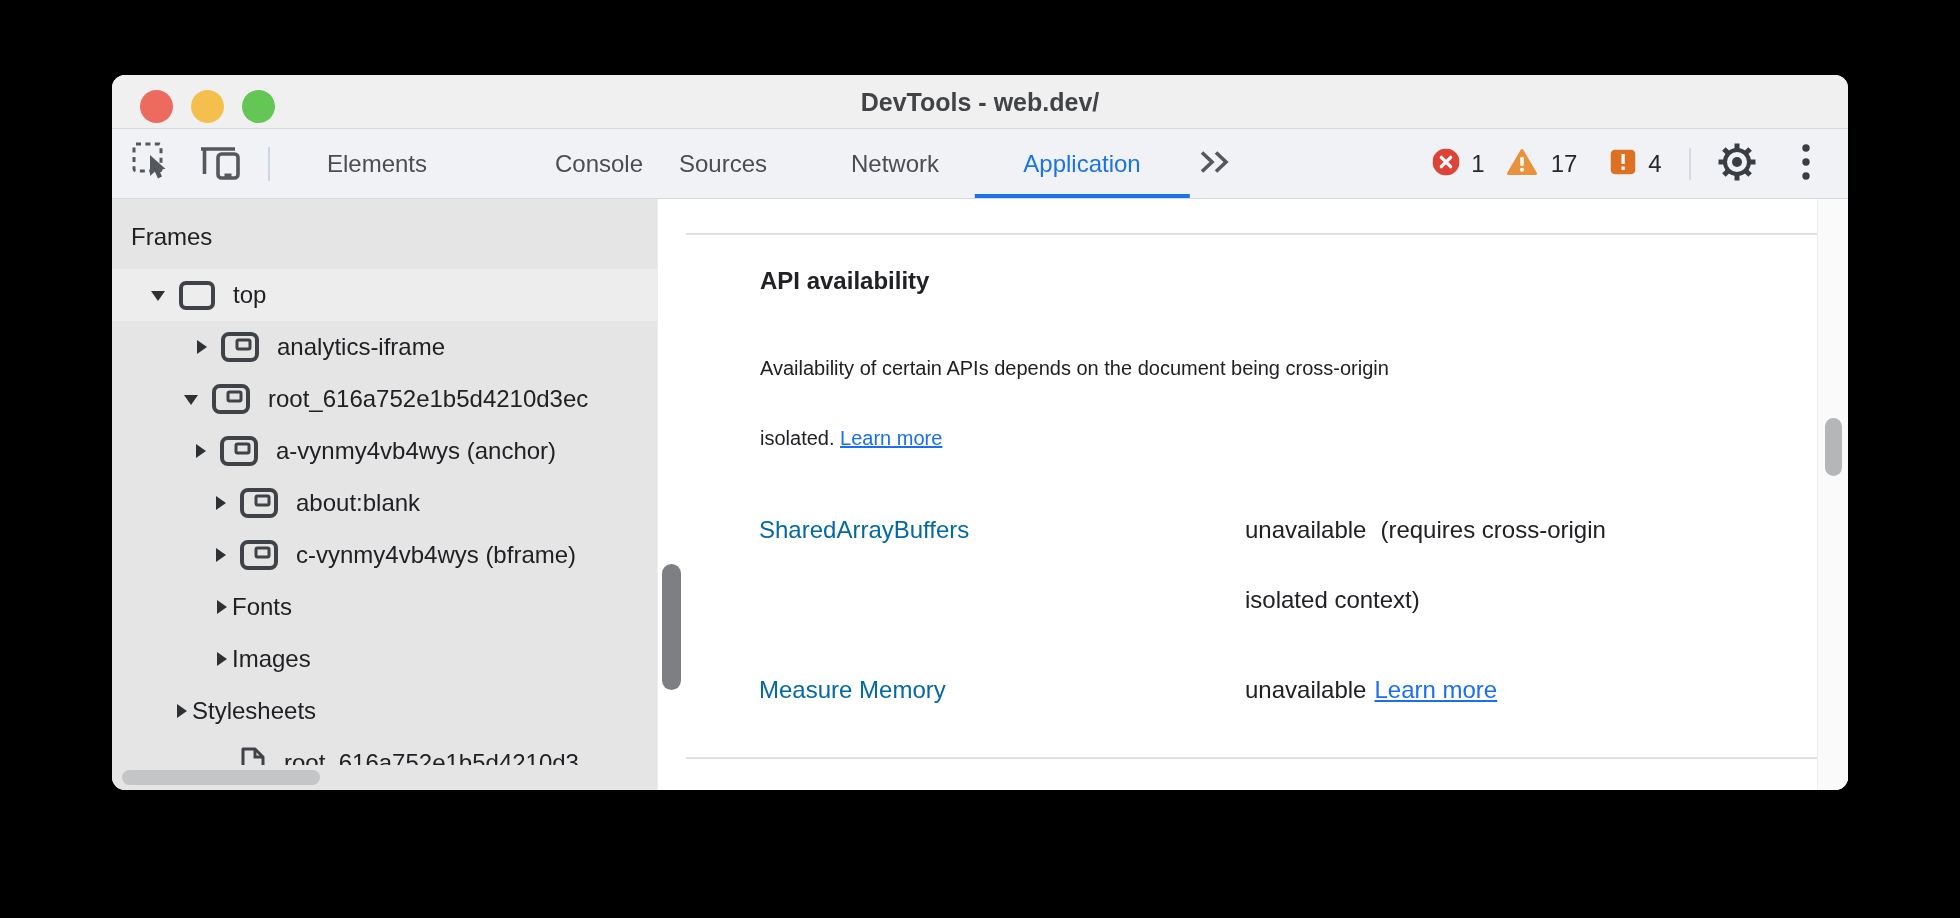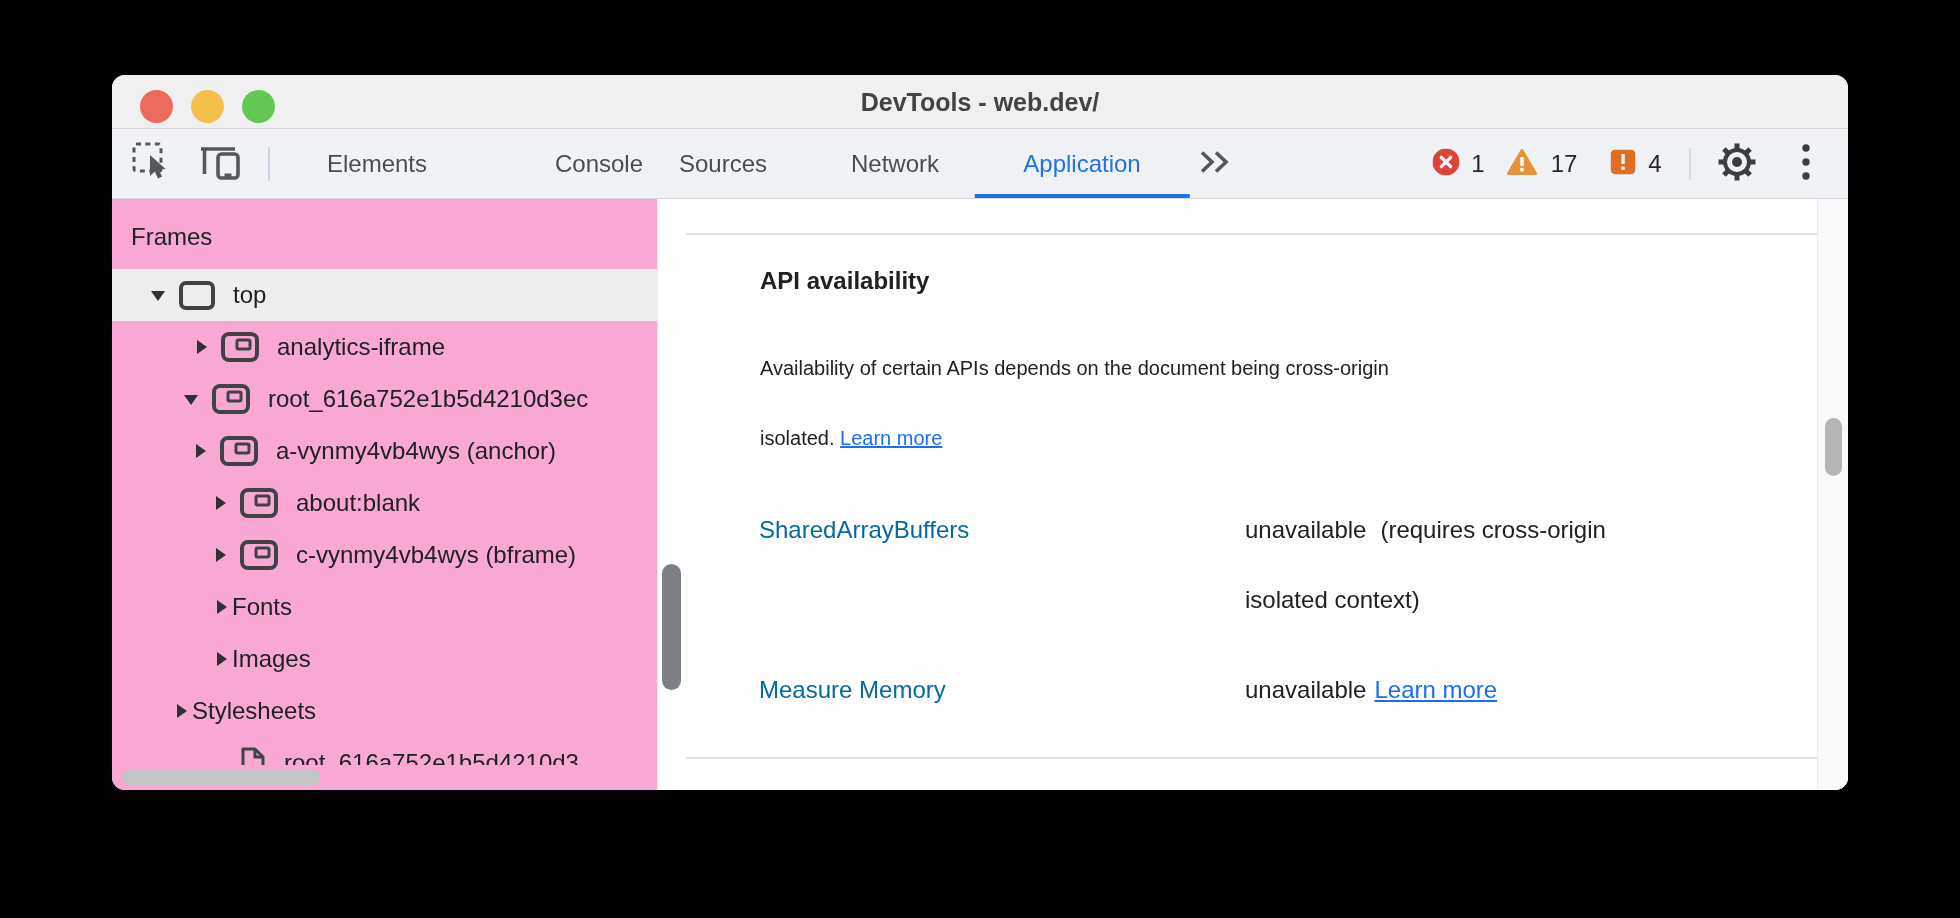--- a/index.html
+++ b/index.html
@@ -44,21 +44,21 @@
   .tab-underline{position:absolute;left:50%;transform:translateX(-50%);bottom:0;width:215px;height:4px;background:#1a73e8;}
   .more-tabs{position:absolute;left:1103px;top:50%;transform:translate(-50%,-50%);}
   .badge{position:absolute;top:50%;transform:translate(-50%,-50%);}
   .b-err{left:1334px;} .b-warn{left:1410px;} .b-iss{left:1511px;}
   .bcount{position:absolute;top:0;height:69px;line-height:70px;font-size:24px;color:#26282b;transform:translateX(-50%);}
   .c-err{left:1366px;} .c-warn{left:1452px;} .c-iss{left:1543px;}
   .gear-btn{left:1625px;transform:translate(-50%,-50%);}
   .dots-btn{left:1694px;transform:translate(-50%,-50%);}
   
   .sidebar{
-    position:absolute;left:0;top:124px;bottom:0;width:574px;background:#f9a8d4;
+    position:absolute;left:0;top:124px;bottom:0;width:574px;background:#e5e5e5;
     border-right:1px solid #c9ccd1;
   }
   .frames-header{position:absolute;left:19px;top:24px;font-size:24px;color:#202124;}
   .tree-clip{position:absolute;left:0;top:0;width:545px;height:566px;overflow:hidden;}
   .row{position:absolute;left:0;width:545px;height:52px;display:flex;align-items:center;box-sizing:border-box;white-space:nowrap;}
   .row .disc{flex:0 0 auto;margin-right:13px;display:flex;}
   .row .disc-tight{flex:0 0 auto;margin-right:4px;display:flex;}
   .row .ticon{flex:0 0 auto;margin-right:18px;display:flex;}
   .row .tlabel{font-size:24px;color:#202124;overflow:hidden;}
   .r0{top:70px;padding-left:38px;background:#ededee;}

